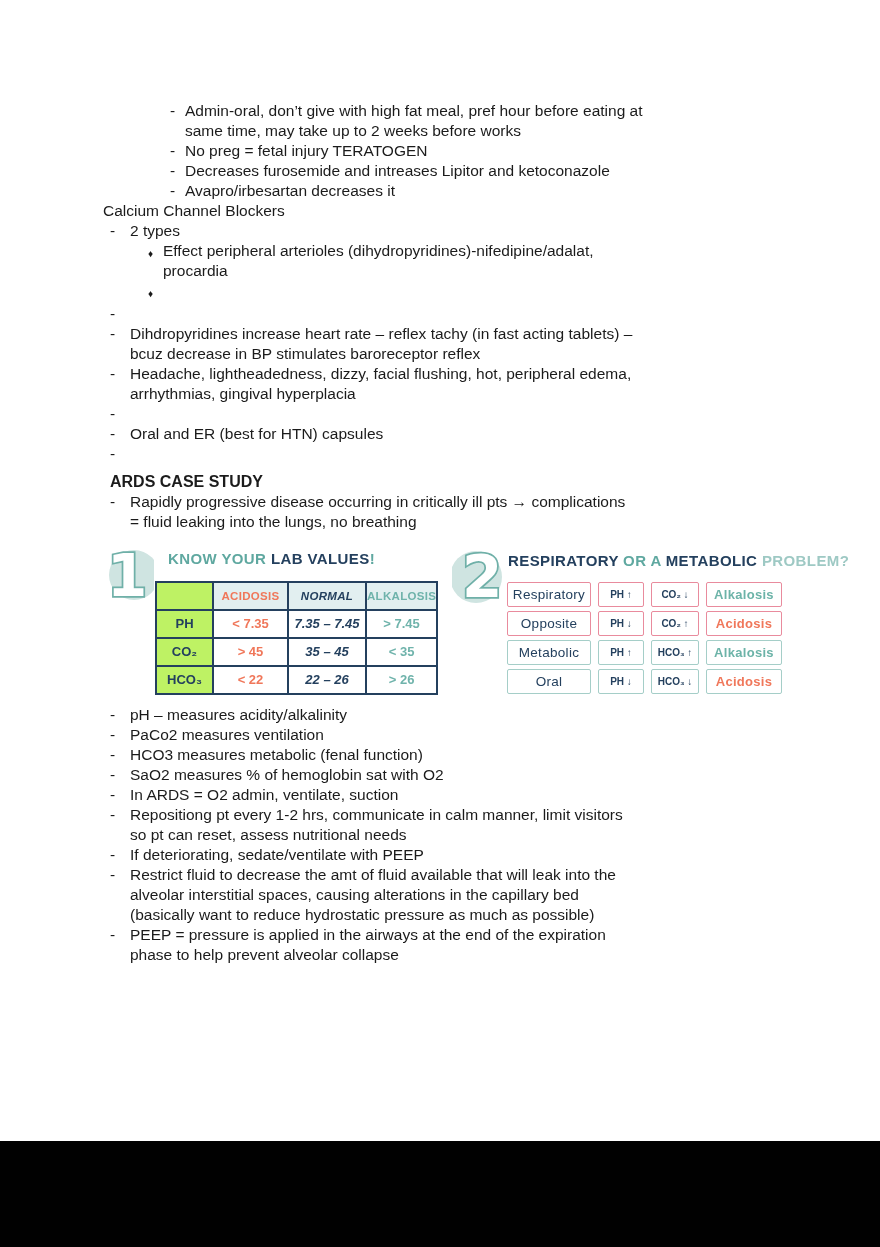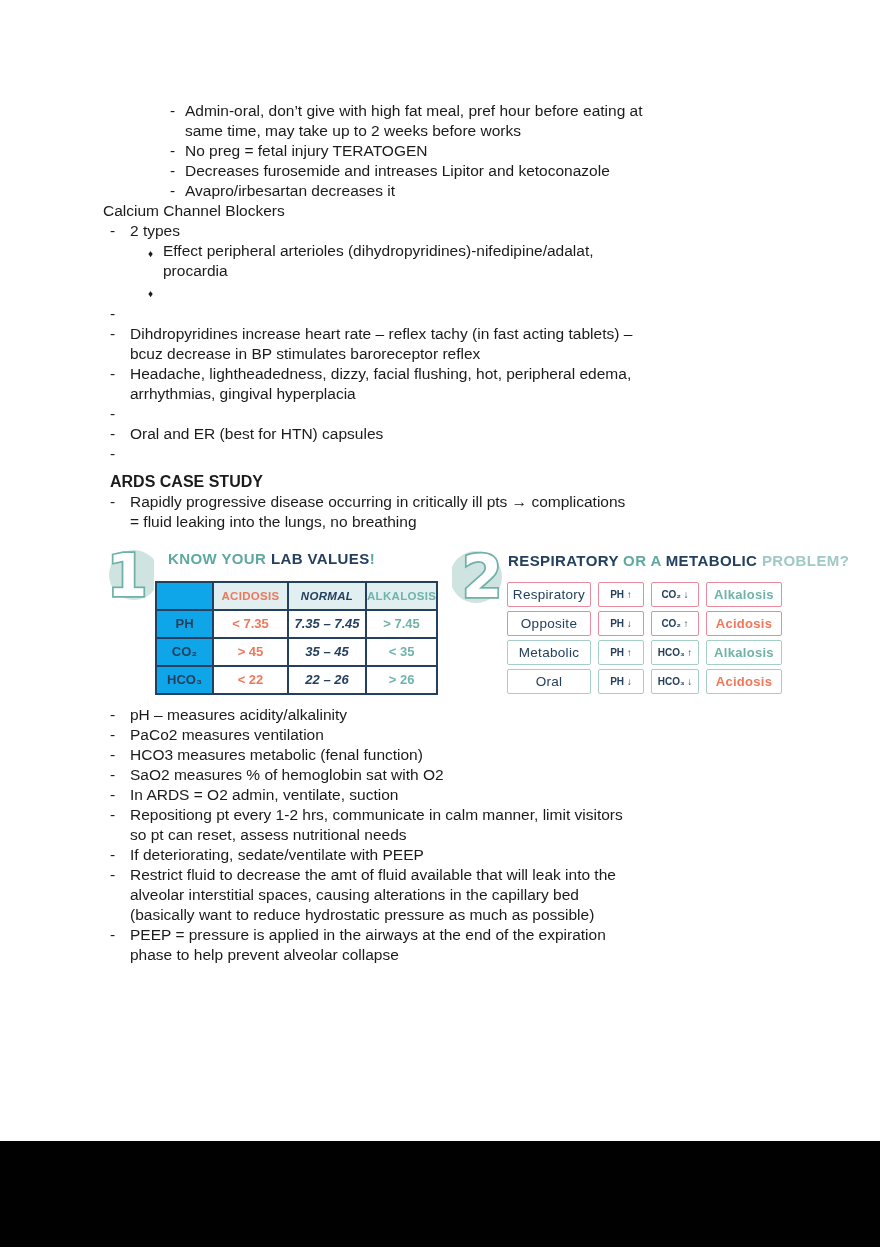--- a/index.html
+++ b/index.html
@@ -35,21 +35,21 @@
   .t-teal{color:#5fa8a0;}
   .t-navy{color:#24405e;}
   .t-light{color:#9ec9c4;}
 
   
   .labtable{position:absolute;left:55px;top:44px;border-collapse:collapse;table-layout:fixed;}
   .labtable td,.labtable th{
     border:2px solid #24405e;height:26px;text-align:center;vertical-align:middle;
     font-size:13px;font-weight:bold;padding:0;
   }
-  .labtable .c0{width:55px;background:#0ea5e9;color:#24405e;}
+  .labtable .c0{width:55px;background:#bef264;color:#24405e;}
   .labtable .c1{width:73px;}
   .labtable .c2{width:76px;font-style:italic;}
   .labtable .c3{width:69px;}
   .labtable thead td{background:#e2eff0;font-size:11.5px;letter-spacing:0.3px;}
   .col-acid{color:#f0775a;}
   .col-norm{color:#24405e;}
   .col-alk{color:#6fb3ab;}
 
   
   .romegrid{

